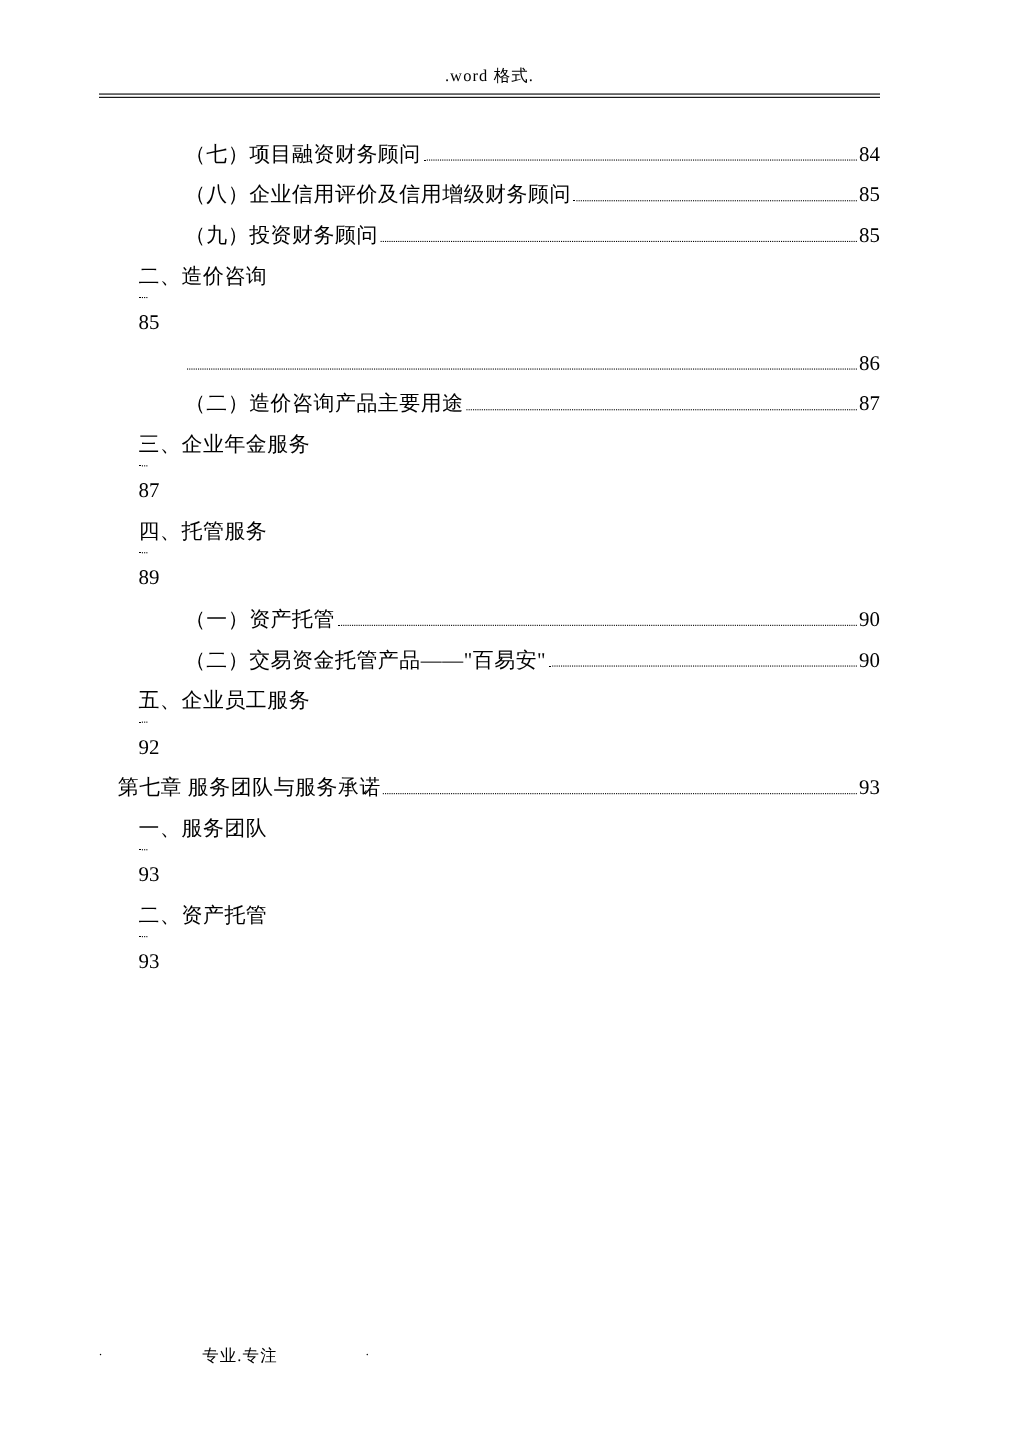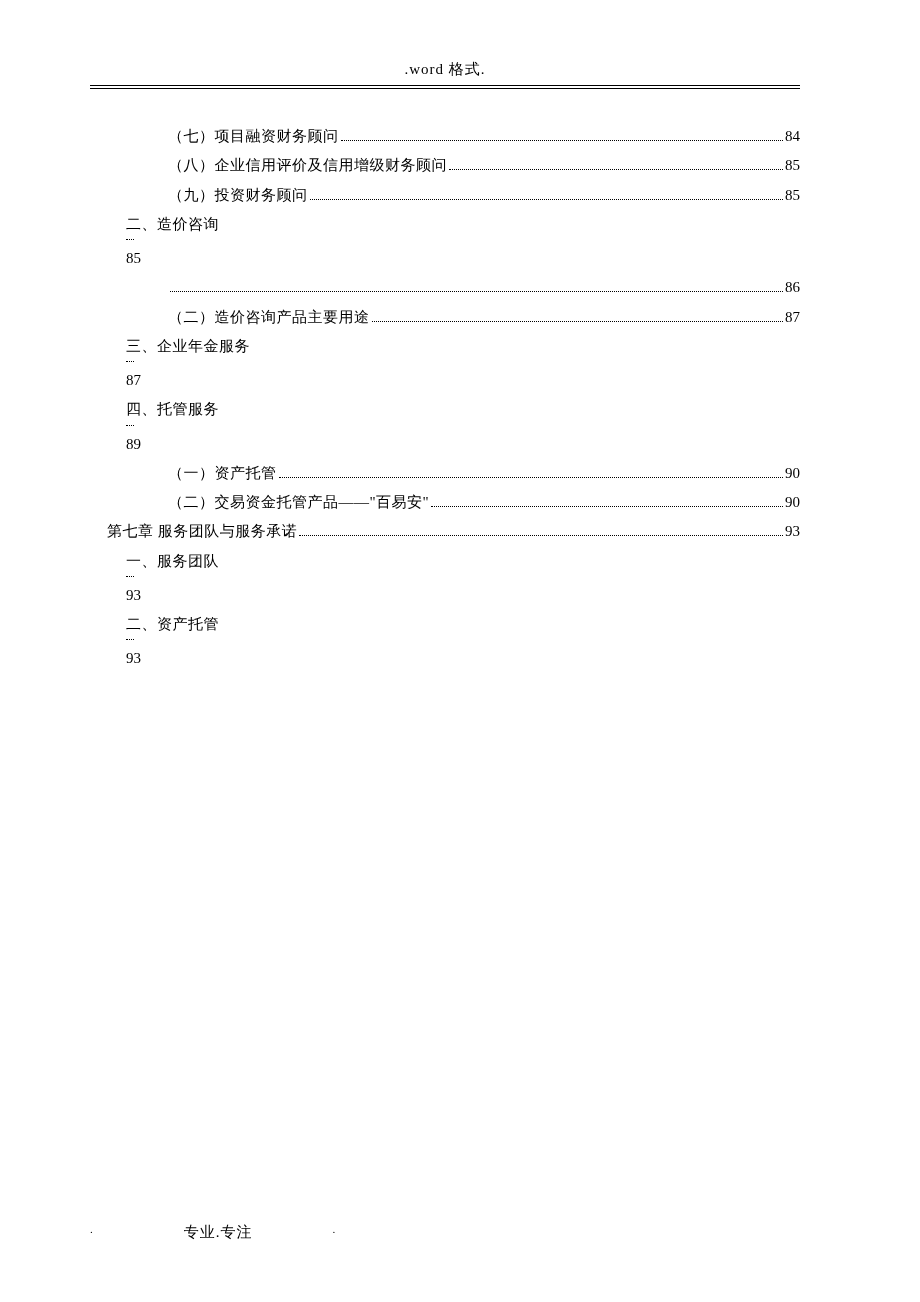--- a/index.html
+++ b/index.html
@@ -28,21 +28,21 @@
     content: "";
     display: block;
     position: absolute;
     left: 0;
     right: 0;
     bottom: -4px;
     border-bottom: 0.5px solid #000;
   }
   .toc {
     margin-top: 36px;
-    font-size: 15px;
+    font-size: 19px;
   }
   .toc-row {
     display: flex;
     align-items: baseline;
     line-height: 1.95;
     white-space: nowrap;
   }
   .indent-0 { padding-left: 0; margin-left: 17px; }
   .indent-1 { padding-left: 34px; flex-direction: column; }
   .indent-2 { padding-left: 78px; }
@@ -126,20 +126,25 @@
       <div class="toc-row indent-2">
         <span class="toc-title">（一）资产托管</span>
         <span class="toc-dots"></span>
         <span class="toc-page">90</span>
       </div>
       <div class="toc-row indent-2">
         <span class="toc-title">（二）交易资金托管产品——"百易安"</span>
         <span class="toc-dots"></span>
         <span class="toc-page">90</span>
       </div>
+      <div class="toc-row indent-1">
+        <span class="toc-title">五、企业员工服务</span>
+        <span class="toc-dots"></span>
+        <span class="toc-page">92</span>
+      </div>
       <div class="toc-row indent-0">
         <span class="toc-title">第七章  服务团队与服务承诺</span>
         <span class="toc-dots"></span>
         <span class="toc-page">93</span>
       </div>
       <div class="toc-row indent-1">
         <span class="toc-title">一、服务团队</span>
         <span class="toc-dots"></span>
         <span class="toc-page">93</span>
       </div>

